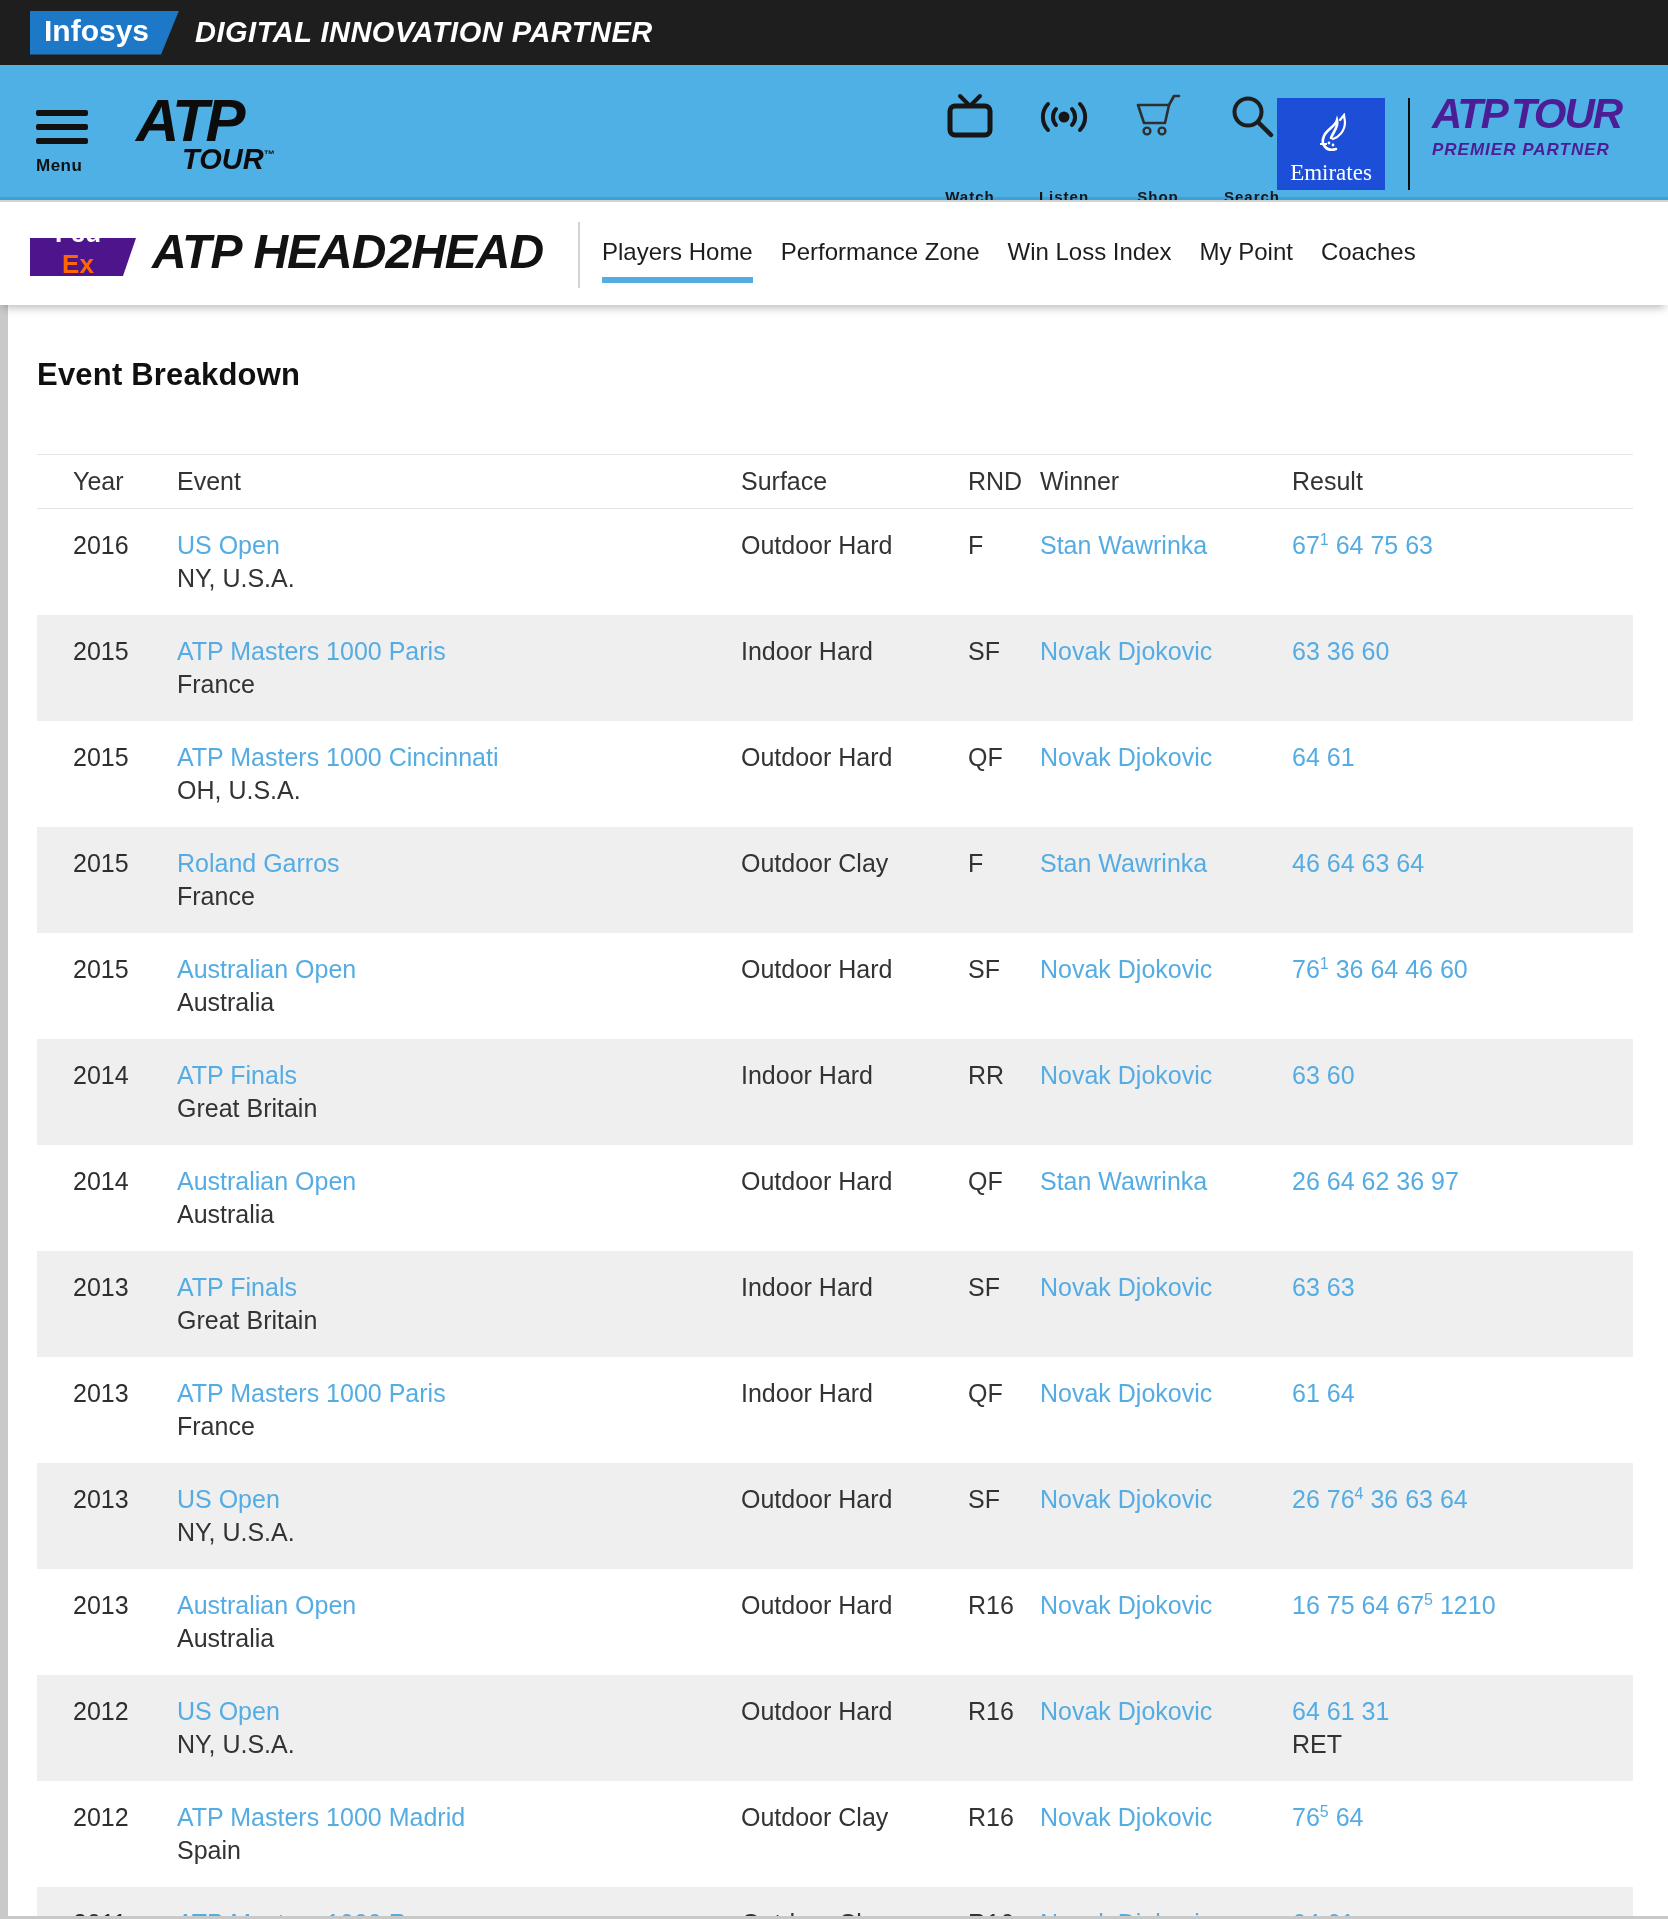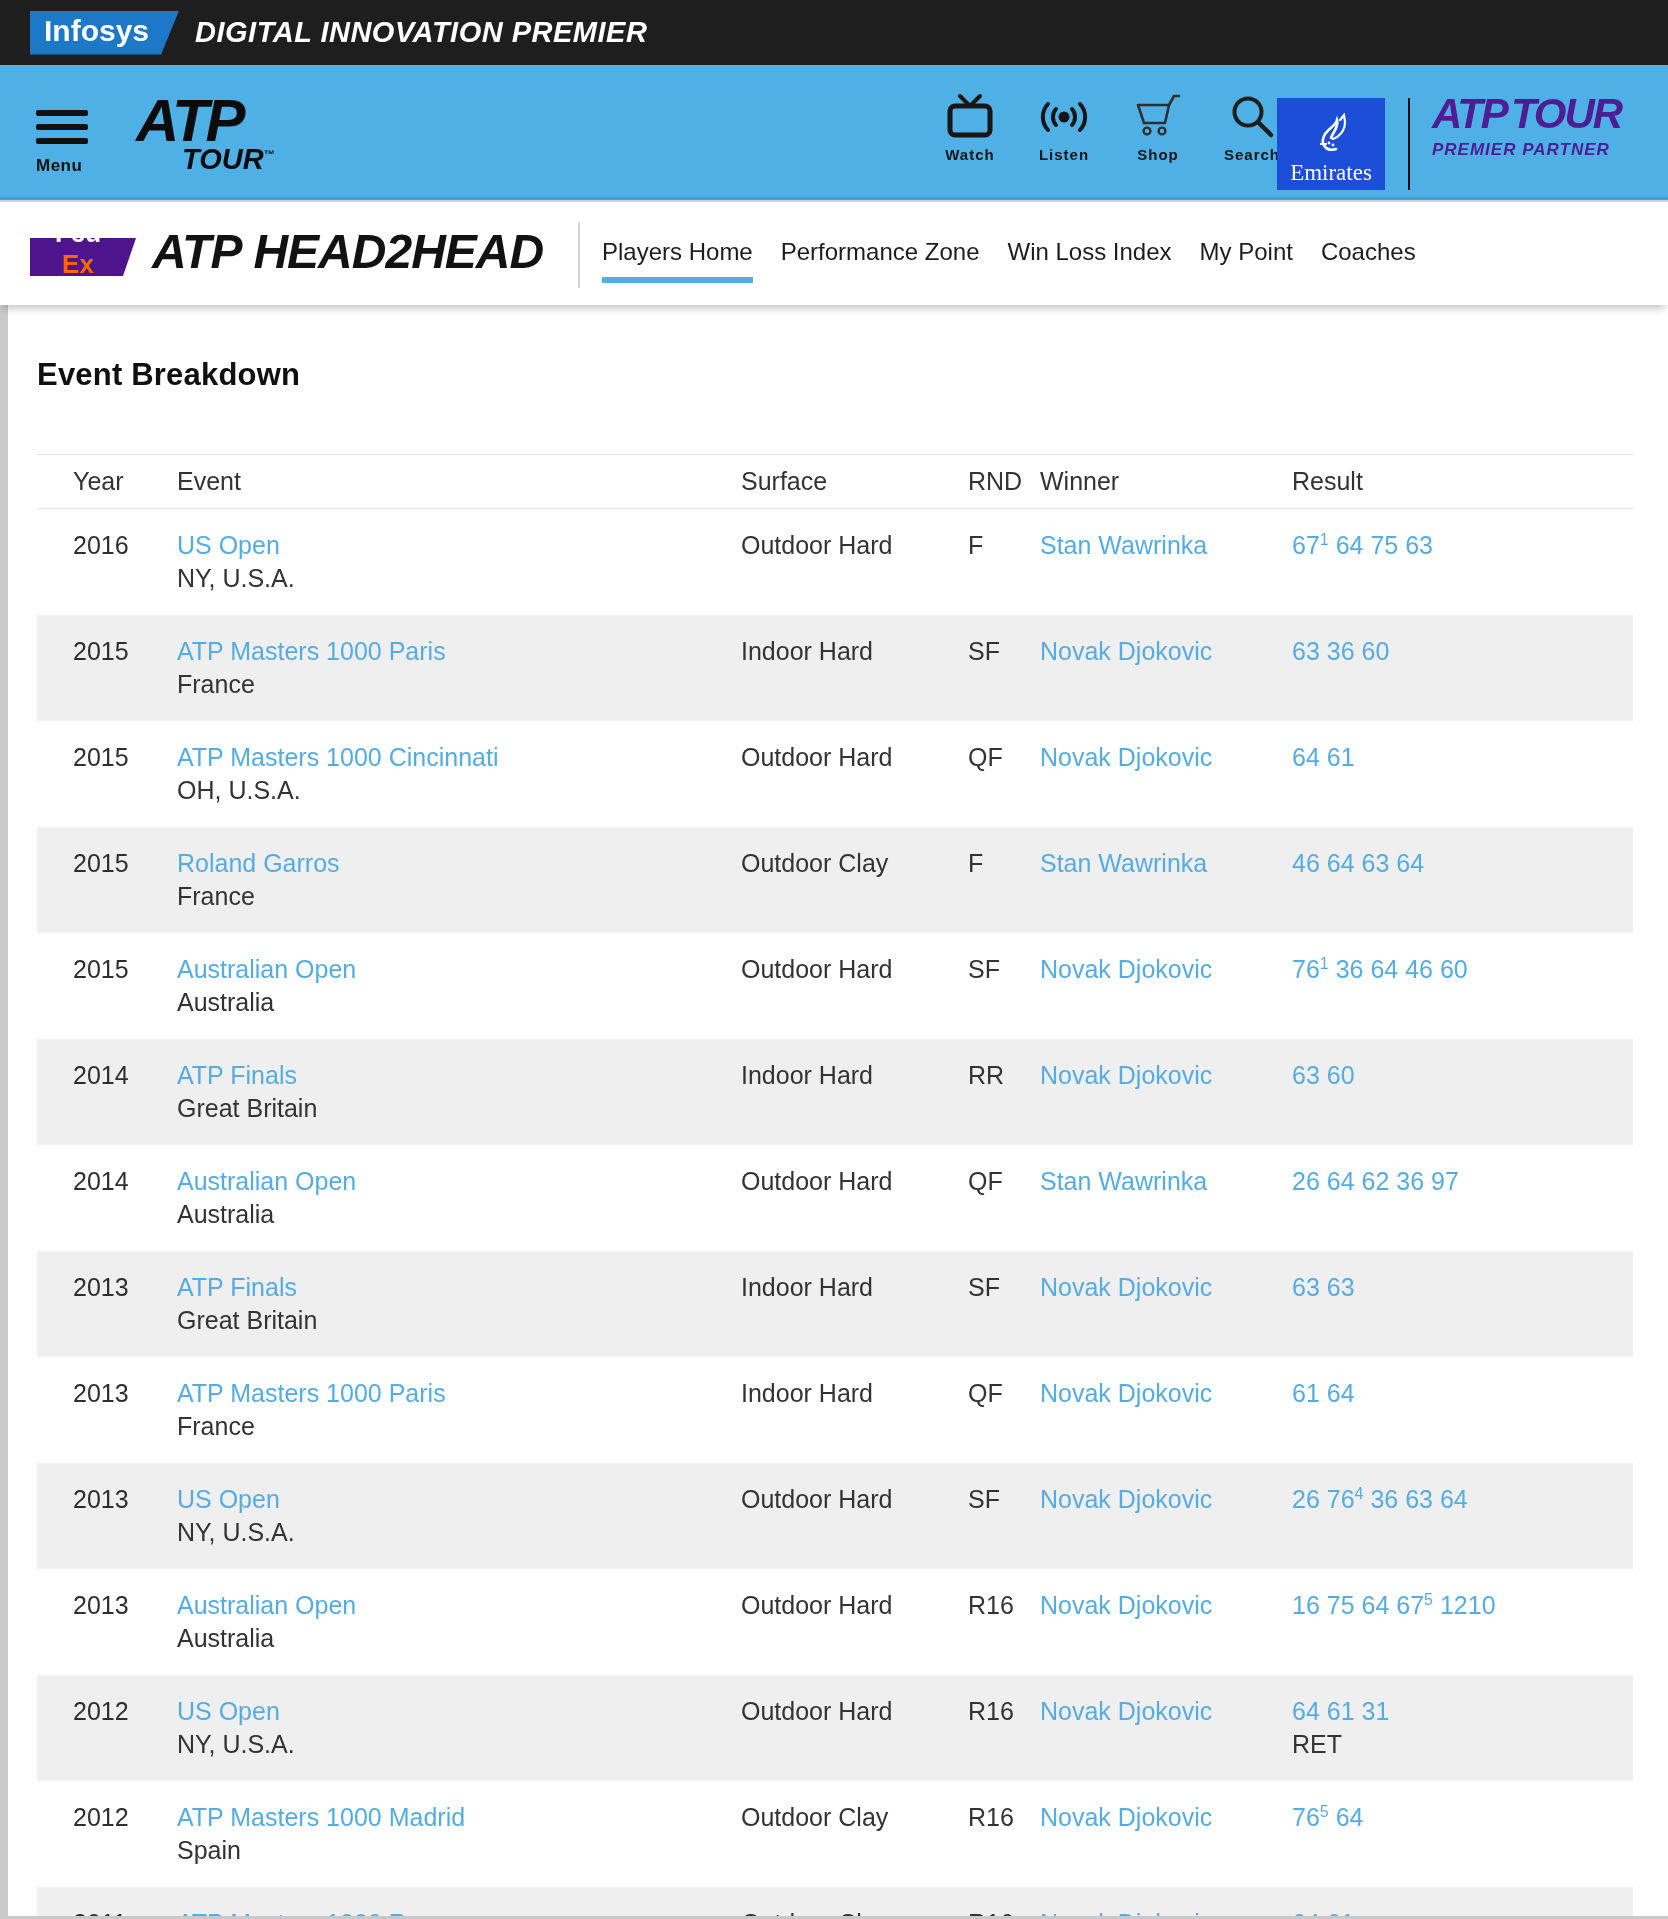--- a/index.html
+++ b/index.html
@@ -18,21 +18,21 @@
   .bluebar { position:relative; height:135px; background:#4fb0e5; border-bottom:3px solid #3d9fd6; }
   .menu-btn { position:absolute; left:36px; top:45px; display:flex; flex-direction:column; align-items:flex-start; cursor:pointer; }
   .menu-btn .bar { width:52px; height:6px; background:#111; border-radius:2px; margin-bottom:8px; }
   .menu-btn .menu-lbl { font-size:17px; font-weight:700; color:#111; margin-top:4px; letter-spacing:.5px; }
   .atp-logo { position:absolute; left:136px; top:30px; color:#0c0c0c; font-style:italic; cursor:pointer; }
   .atp-logo .atp { font-size:60px; font-weight:900; letter-spacing:-3px; line-height:52px; display:block; }
   .atp-logo .tour { font-size:29px; font-weight:800; margin:-4px 0 0 46px; display:block; }
   .atp-logo sup { font-size:11px; font-style:normal; }
 
   .actions { position:absolute; left:936px; top:28px; display:flex; gap:26px; }
-  .action { display:flex; flex-direction:column; align-items:center; width:68px; cursor:pointer; }
+  .action { display:flex; flex-direction:column; align-items:center; width:68px; cursor:pointer;gap:42px; }
   .action .icn { height:46px; display:flex; align-items:center; }
   .action .lbl { margin-top:7px; font-size:15px; font-weight:700; letter-spacing:1px; color:#161616; }
 
   .emirates { position:absolute; left:1277px; top:33px; width:108px; height:92px; background:#1d4ed8;
               display:flex; flex-direction:column; align-items:center; justify-content:flex-end;
               padding-bottom:5px; cursor:pointer; }
   .emirates .word { color:#fff; font-family:"Liberation Serif", serif; font-size:23px; line-height:24px; }
   .vdivider { position:absolute; left:1408px; top:33px; width:2px; height:92px; background:#0d0d0d; }
   .premier { position:absolute; left:1432px; top:26px; color:#4c1d95; }
   .premier .row1 { font-size:42px; font-weight:900; font-style:italic; letter-spacing:-2px; line-height:46px; }
@@ -73,21 +73,21 @@
   .loc { color:#333; }
   .result { color:#55ace3; cursor:pointer; }
   .result sup { font-size:16px; line-height:0; }
   .ret { color:#333; }
 </style>
 </head>
 <body>
 
 <header class="topbar">
   <div class="infosys">Infosys</div>
-  <div class="partner-text">DIGITAL INNOVATION PREMIER</div>
+  <div class="partner-text">DIGITAL INNOVATION PARTNER</div>
 </header>
 
 <header class="bluebar">
   <div class="menu-btn">
     <span class="bar"></span>
     <span class="bar"></span>
     <span class="bar"></span>
     <span class="menu-lbl">Menu</span>
   </div>
 

